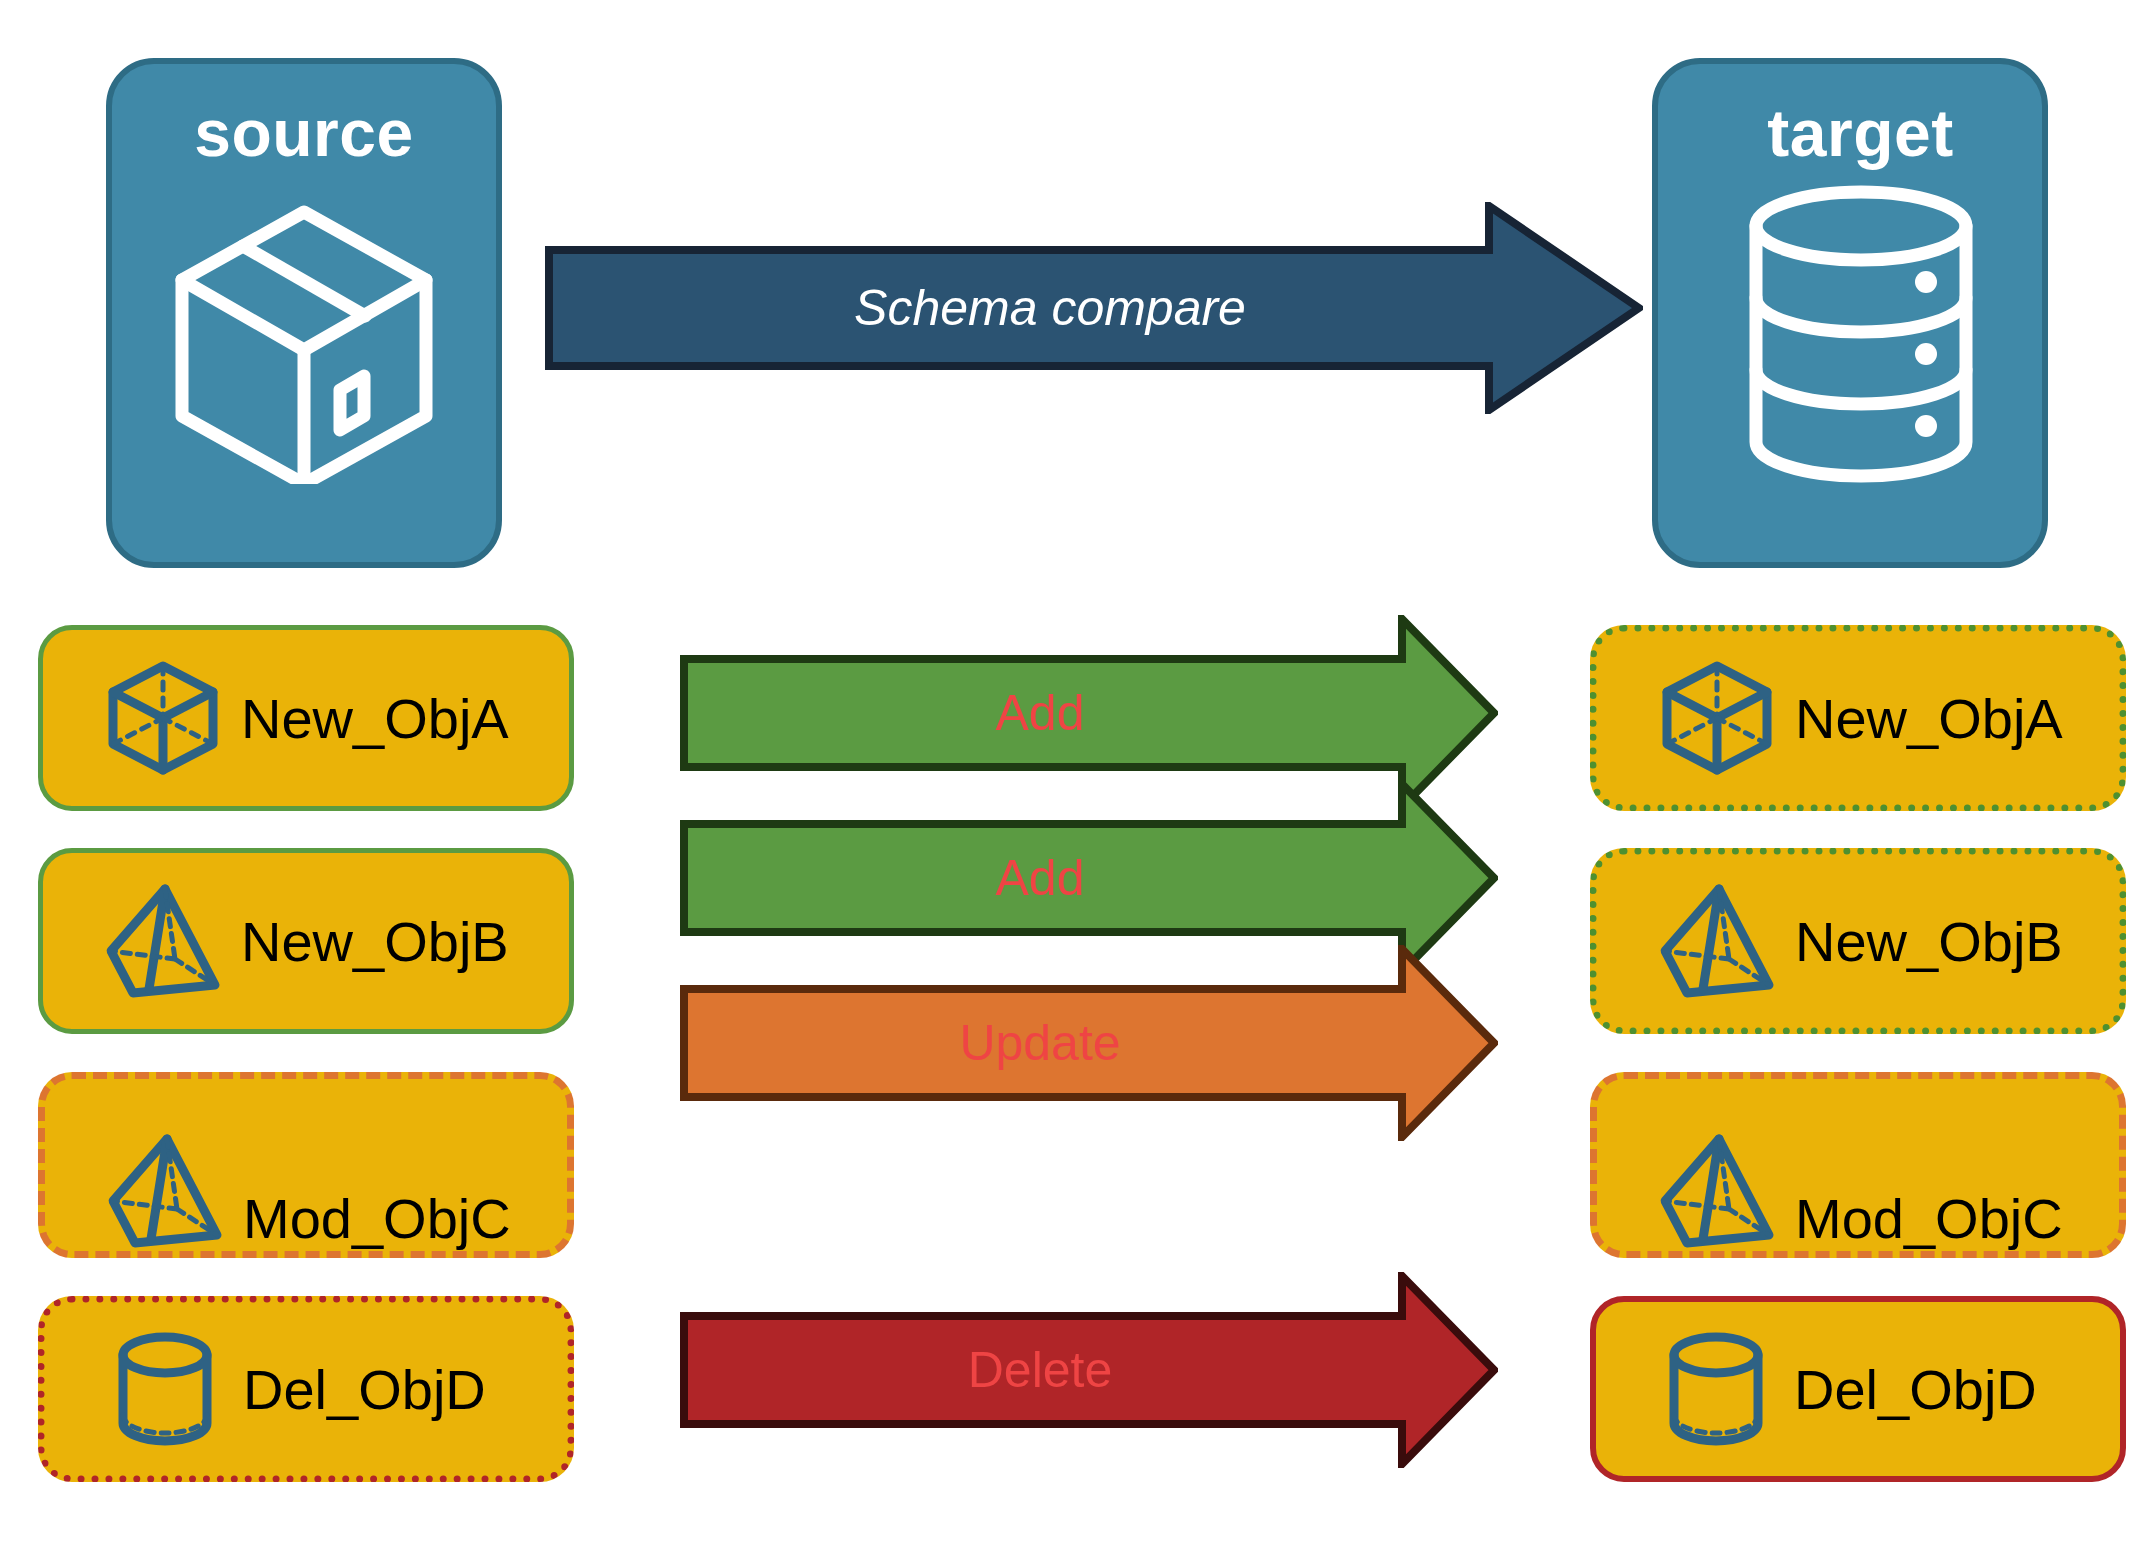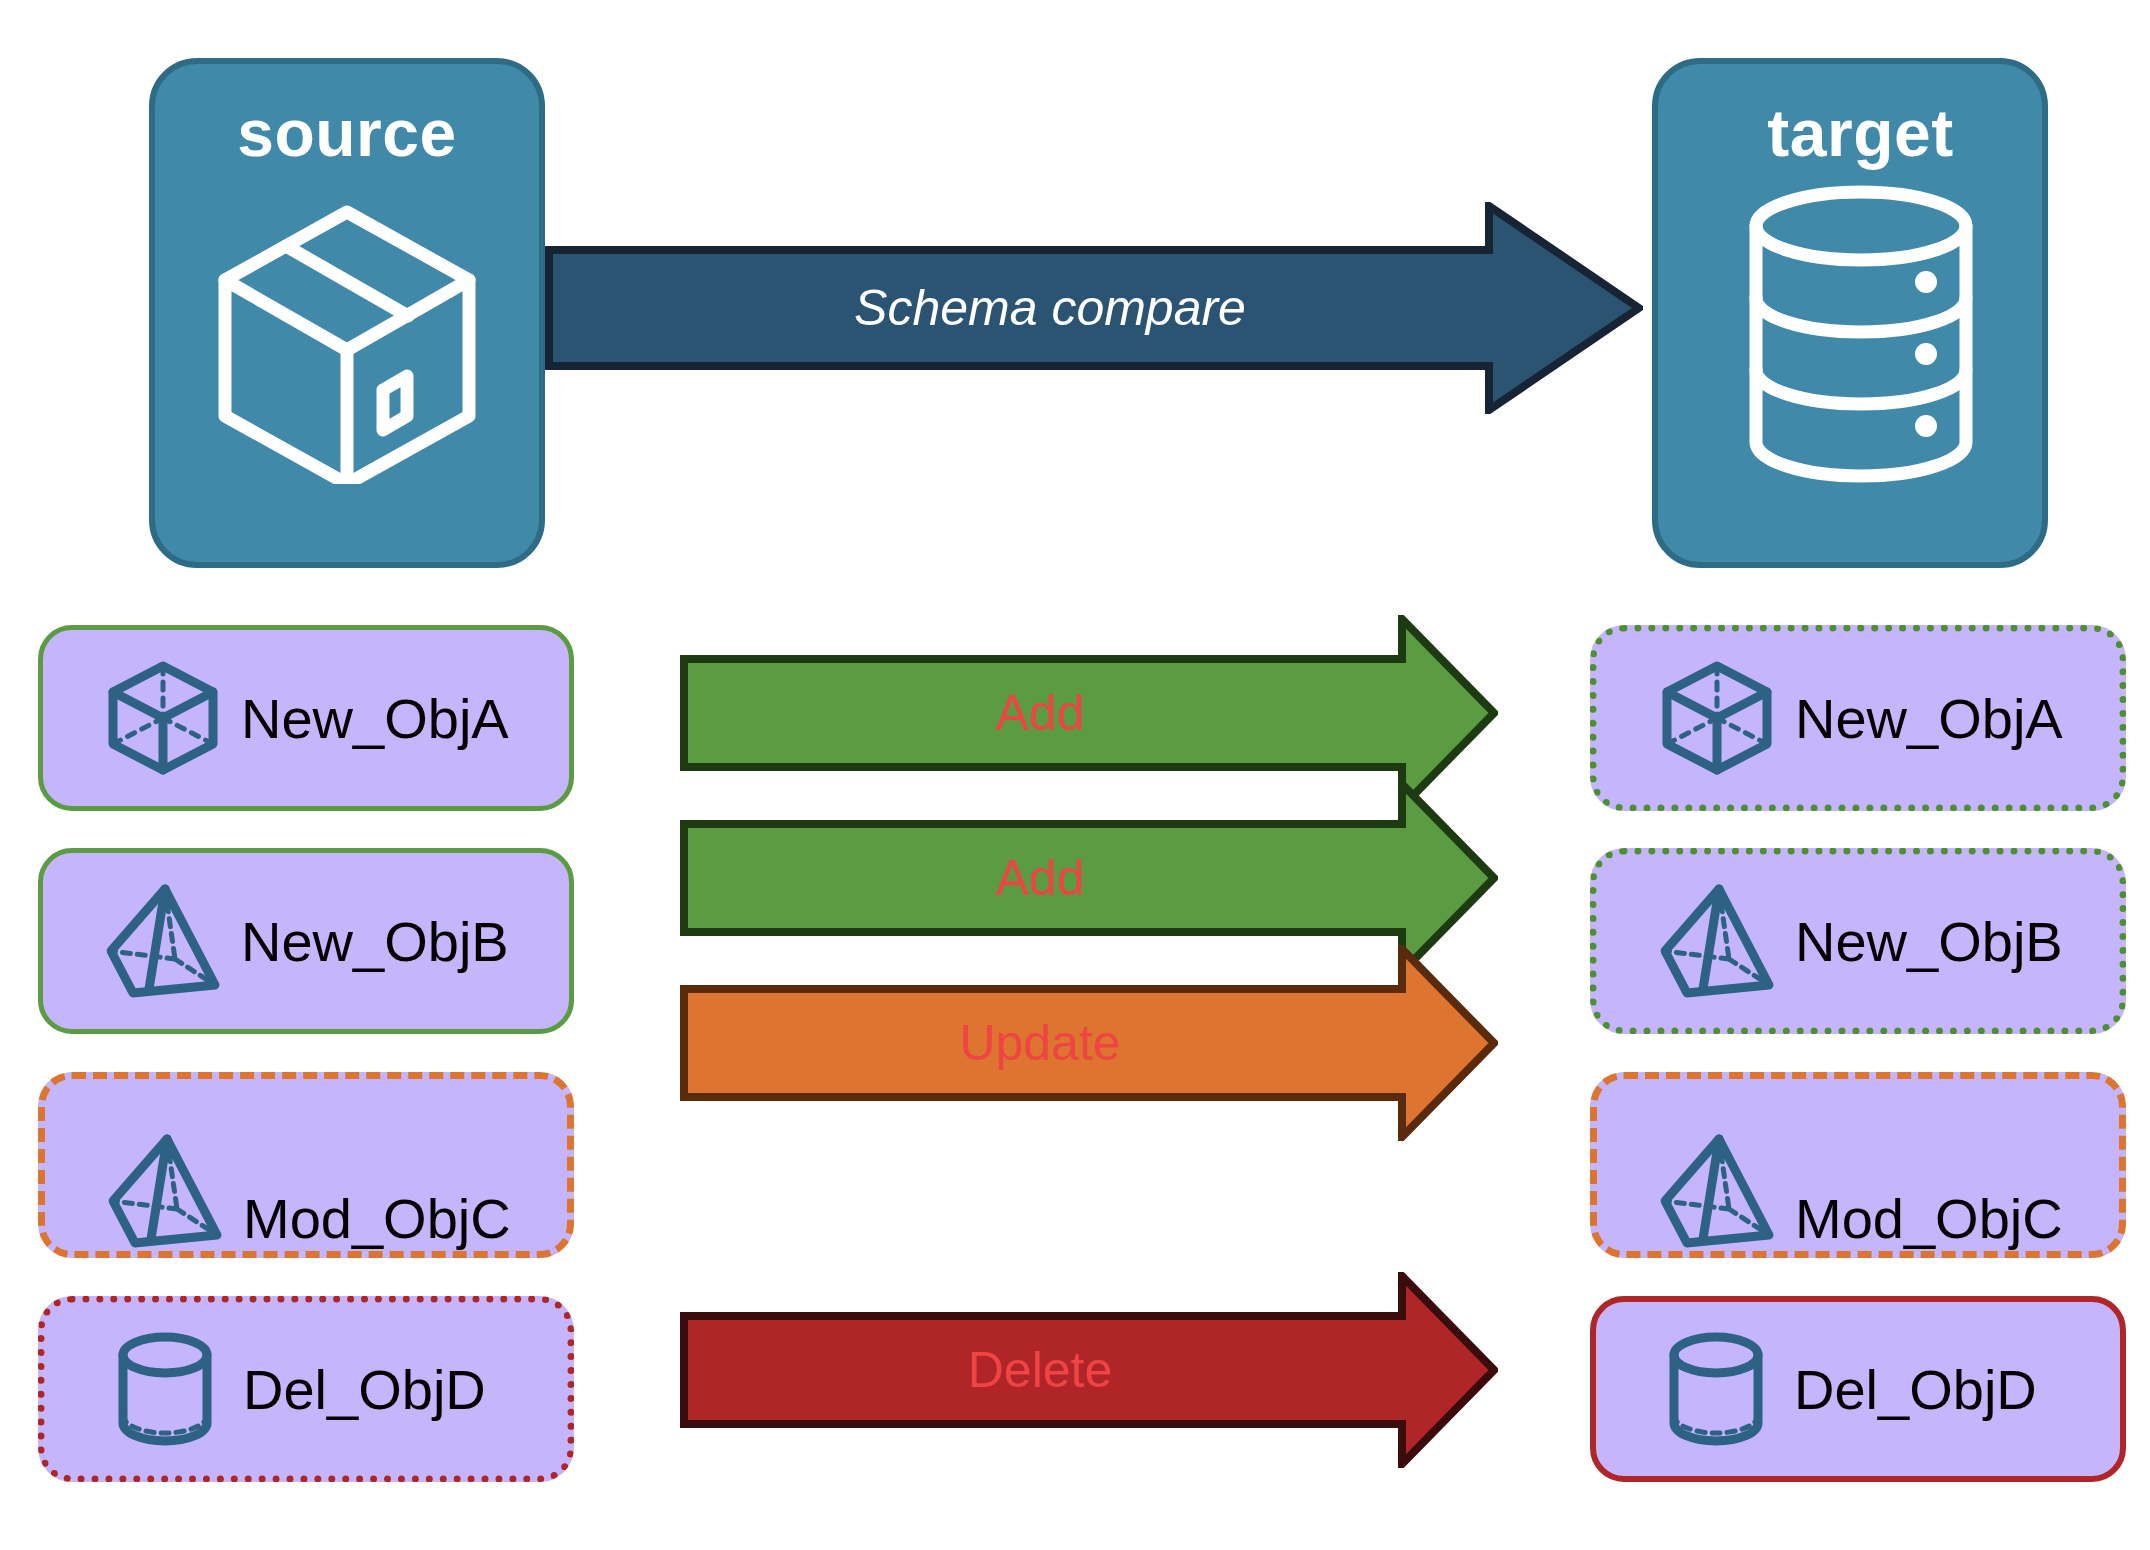--- a/index.html
+++ b/index.html
@@ -32,21 +32,21 @@
     margin-top: 36px;
     font-size: 66px;
     font-weight: bold;
     color: #ffffff;
     letter-spacing: 0.5px;
     line-height: 1;
   }
   .endpoint-glyph {
     margin-top: 18px;
   }
-  #source-panel { left: 106px; top: 58px; margin-left: 43px; }
+  #source-panel { left: 106px; top: 58px; }
   #target-panel { left: 1652px; top: 58px; padding-left: 21px; }
 
   
   #schema-compare-arrow {
     position: absolute;
     left: 545px;
     top: 202px;
     width: 1098px;
     height: 212px;
   }
@@ -65,21 +65,21 @@
     font-style: italic;
   }
 
   
   .obj-box {
     position: absolute;
     width: 536px;
     height: 186px;
     box-sizing: border-box;
     border-radius: 34px;
-    background: #c4b5fd;
+    background: #eab308;
     display: flex;
     align-items: center;
   }
   .obj-box.left  { left: 38px; }
   .obj-box.right { left: 1590px; }
 
   .obj-icon {
     width: 128px;
     min-width: 128px;
     margin-left: 56px;

